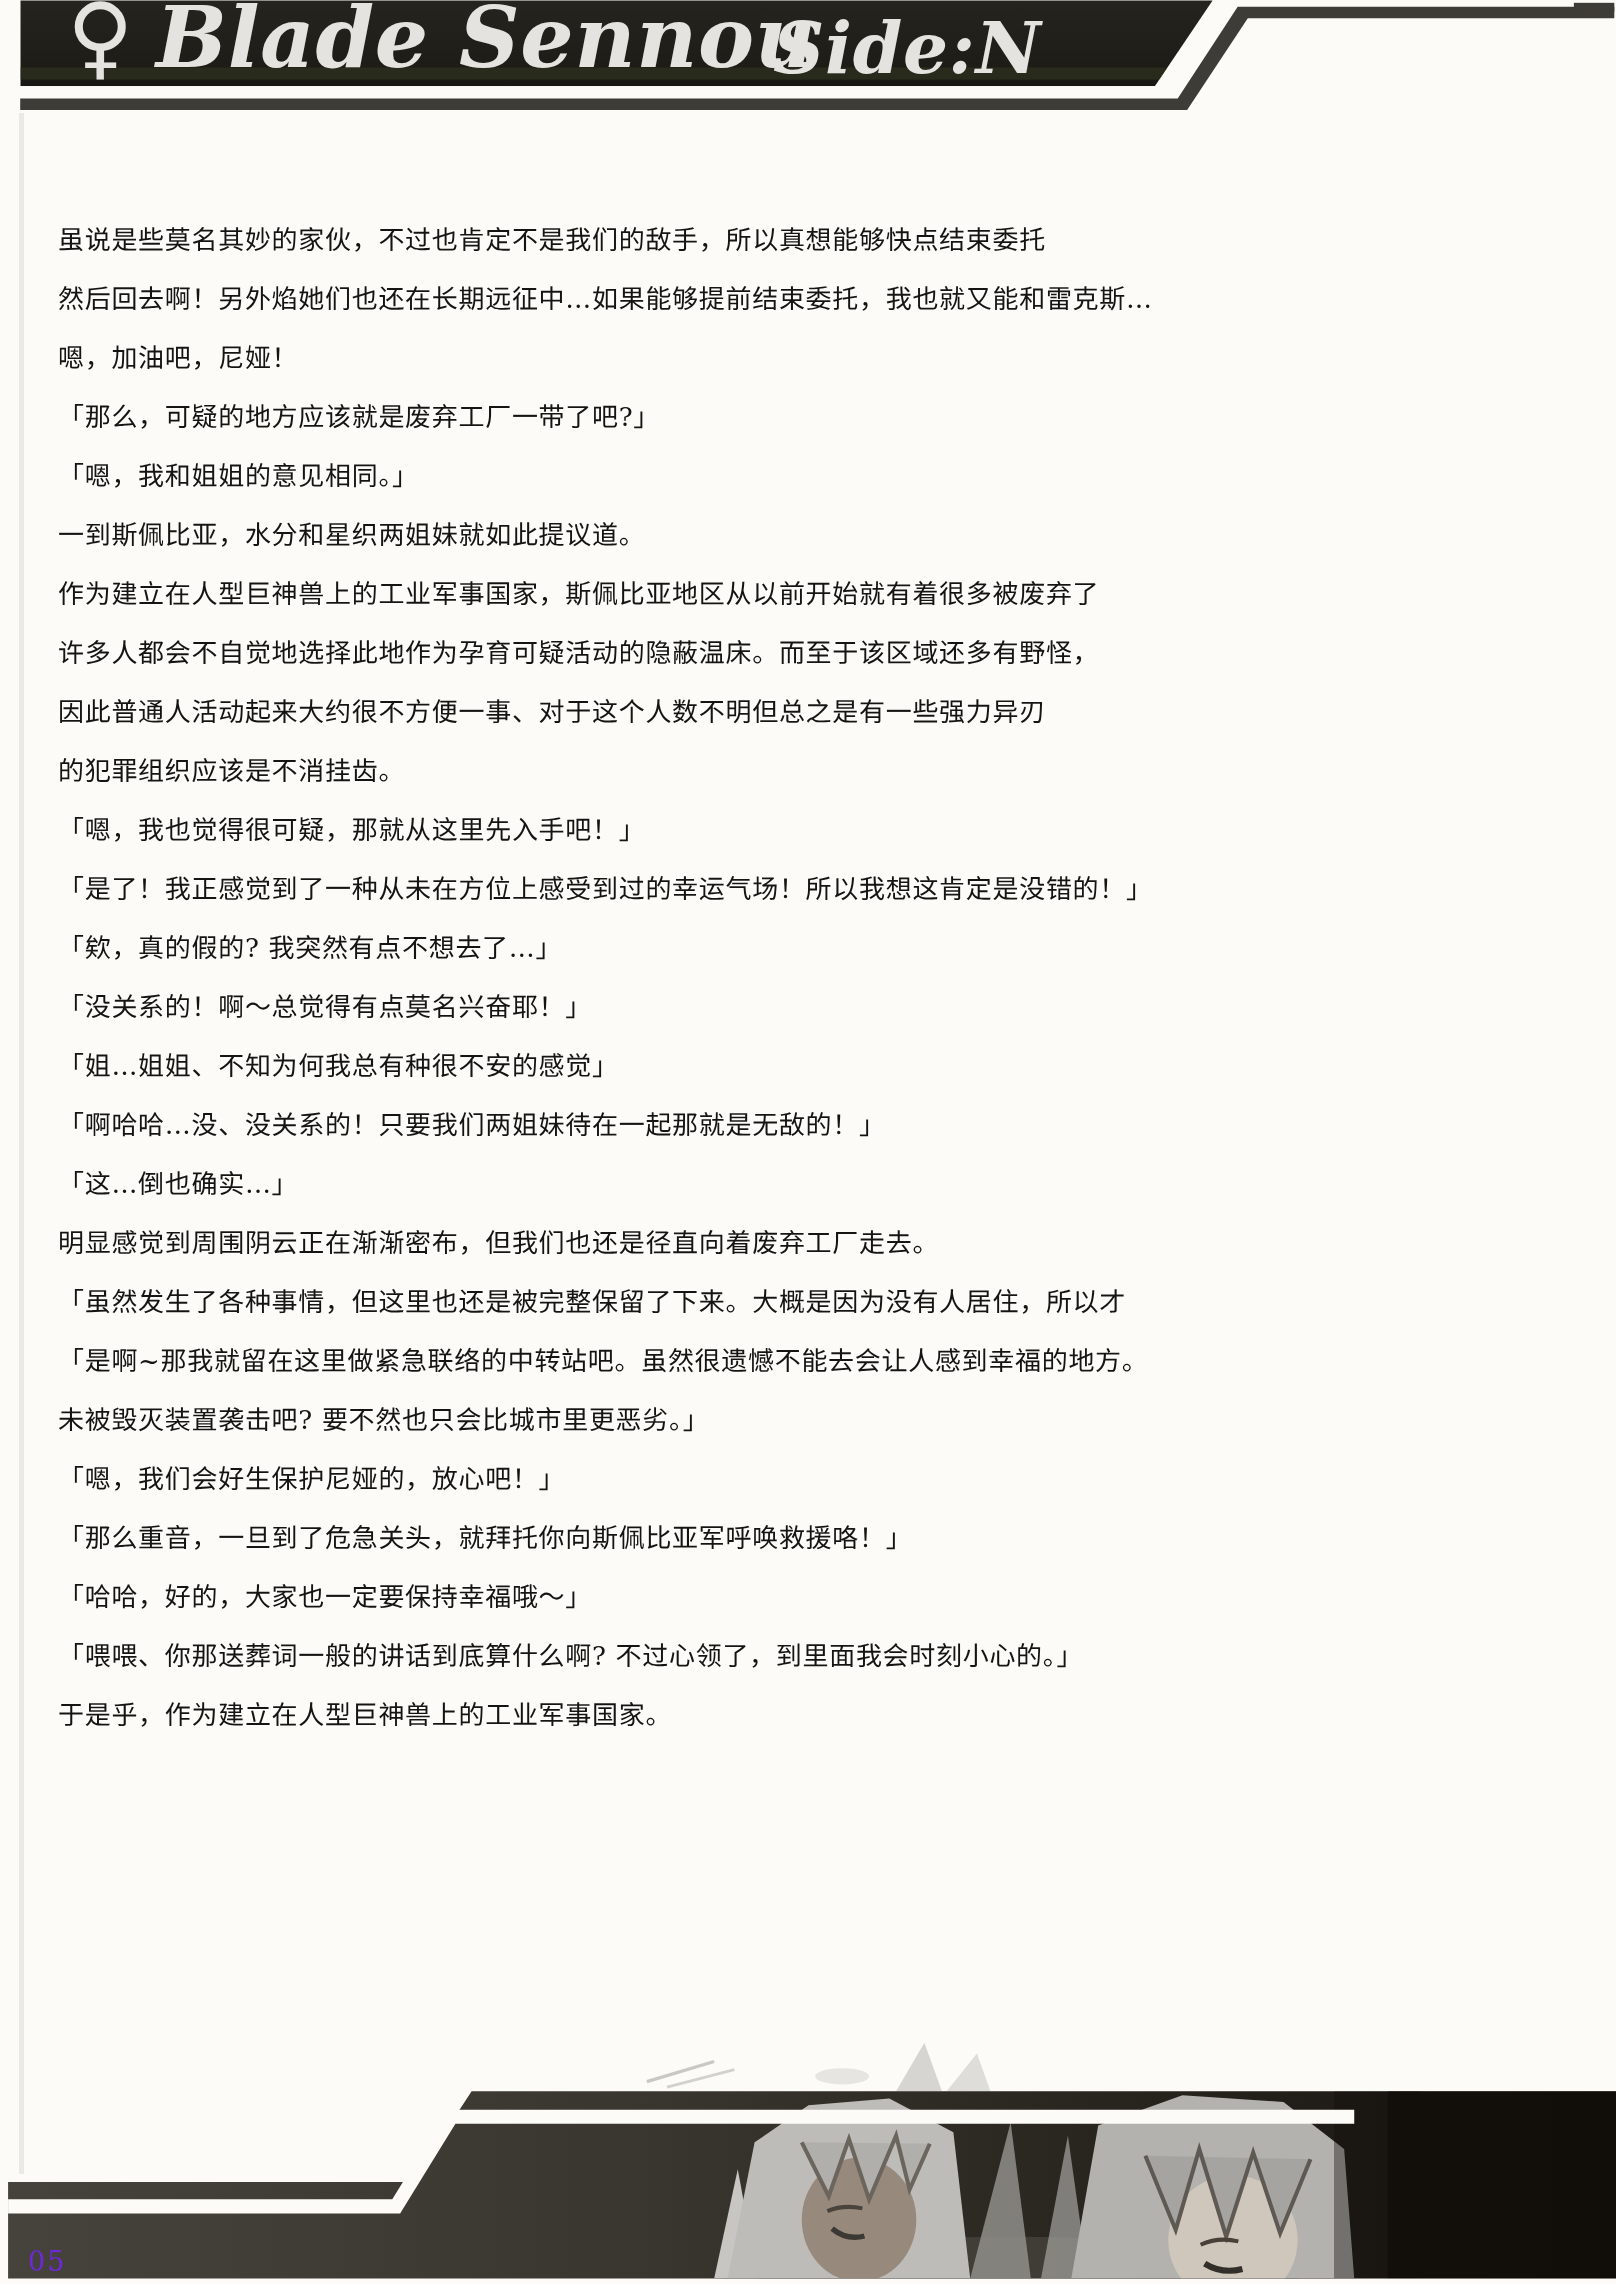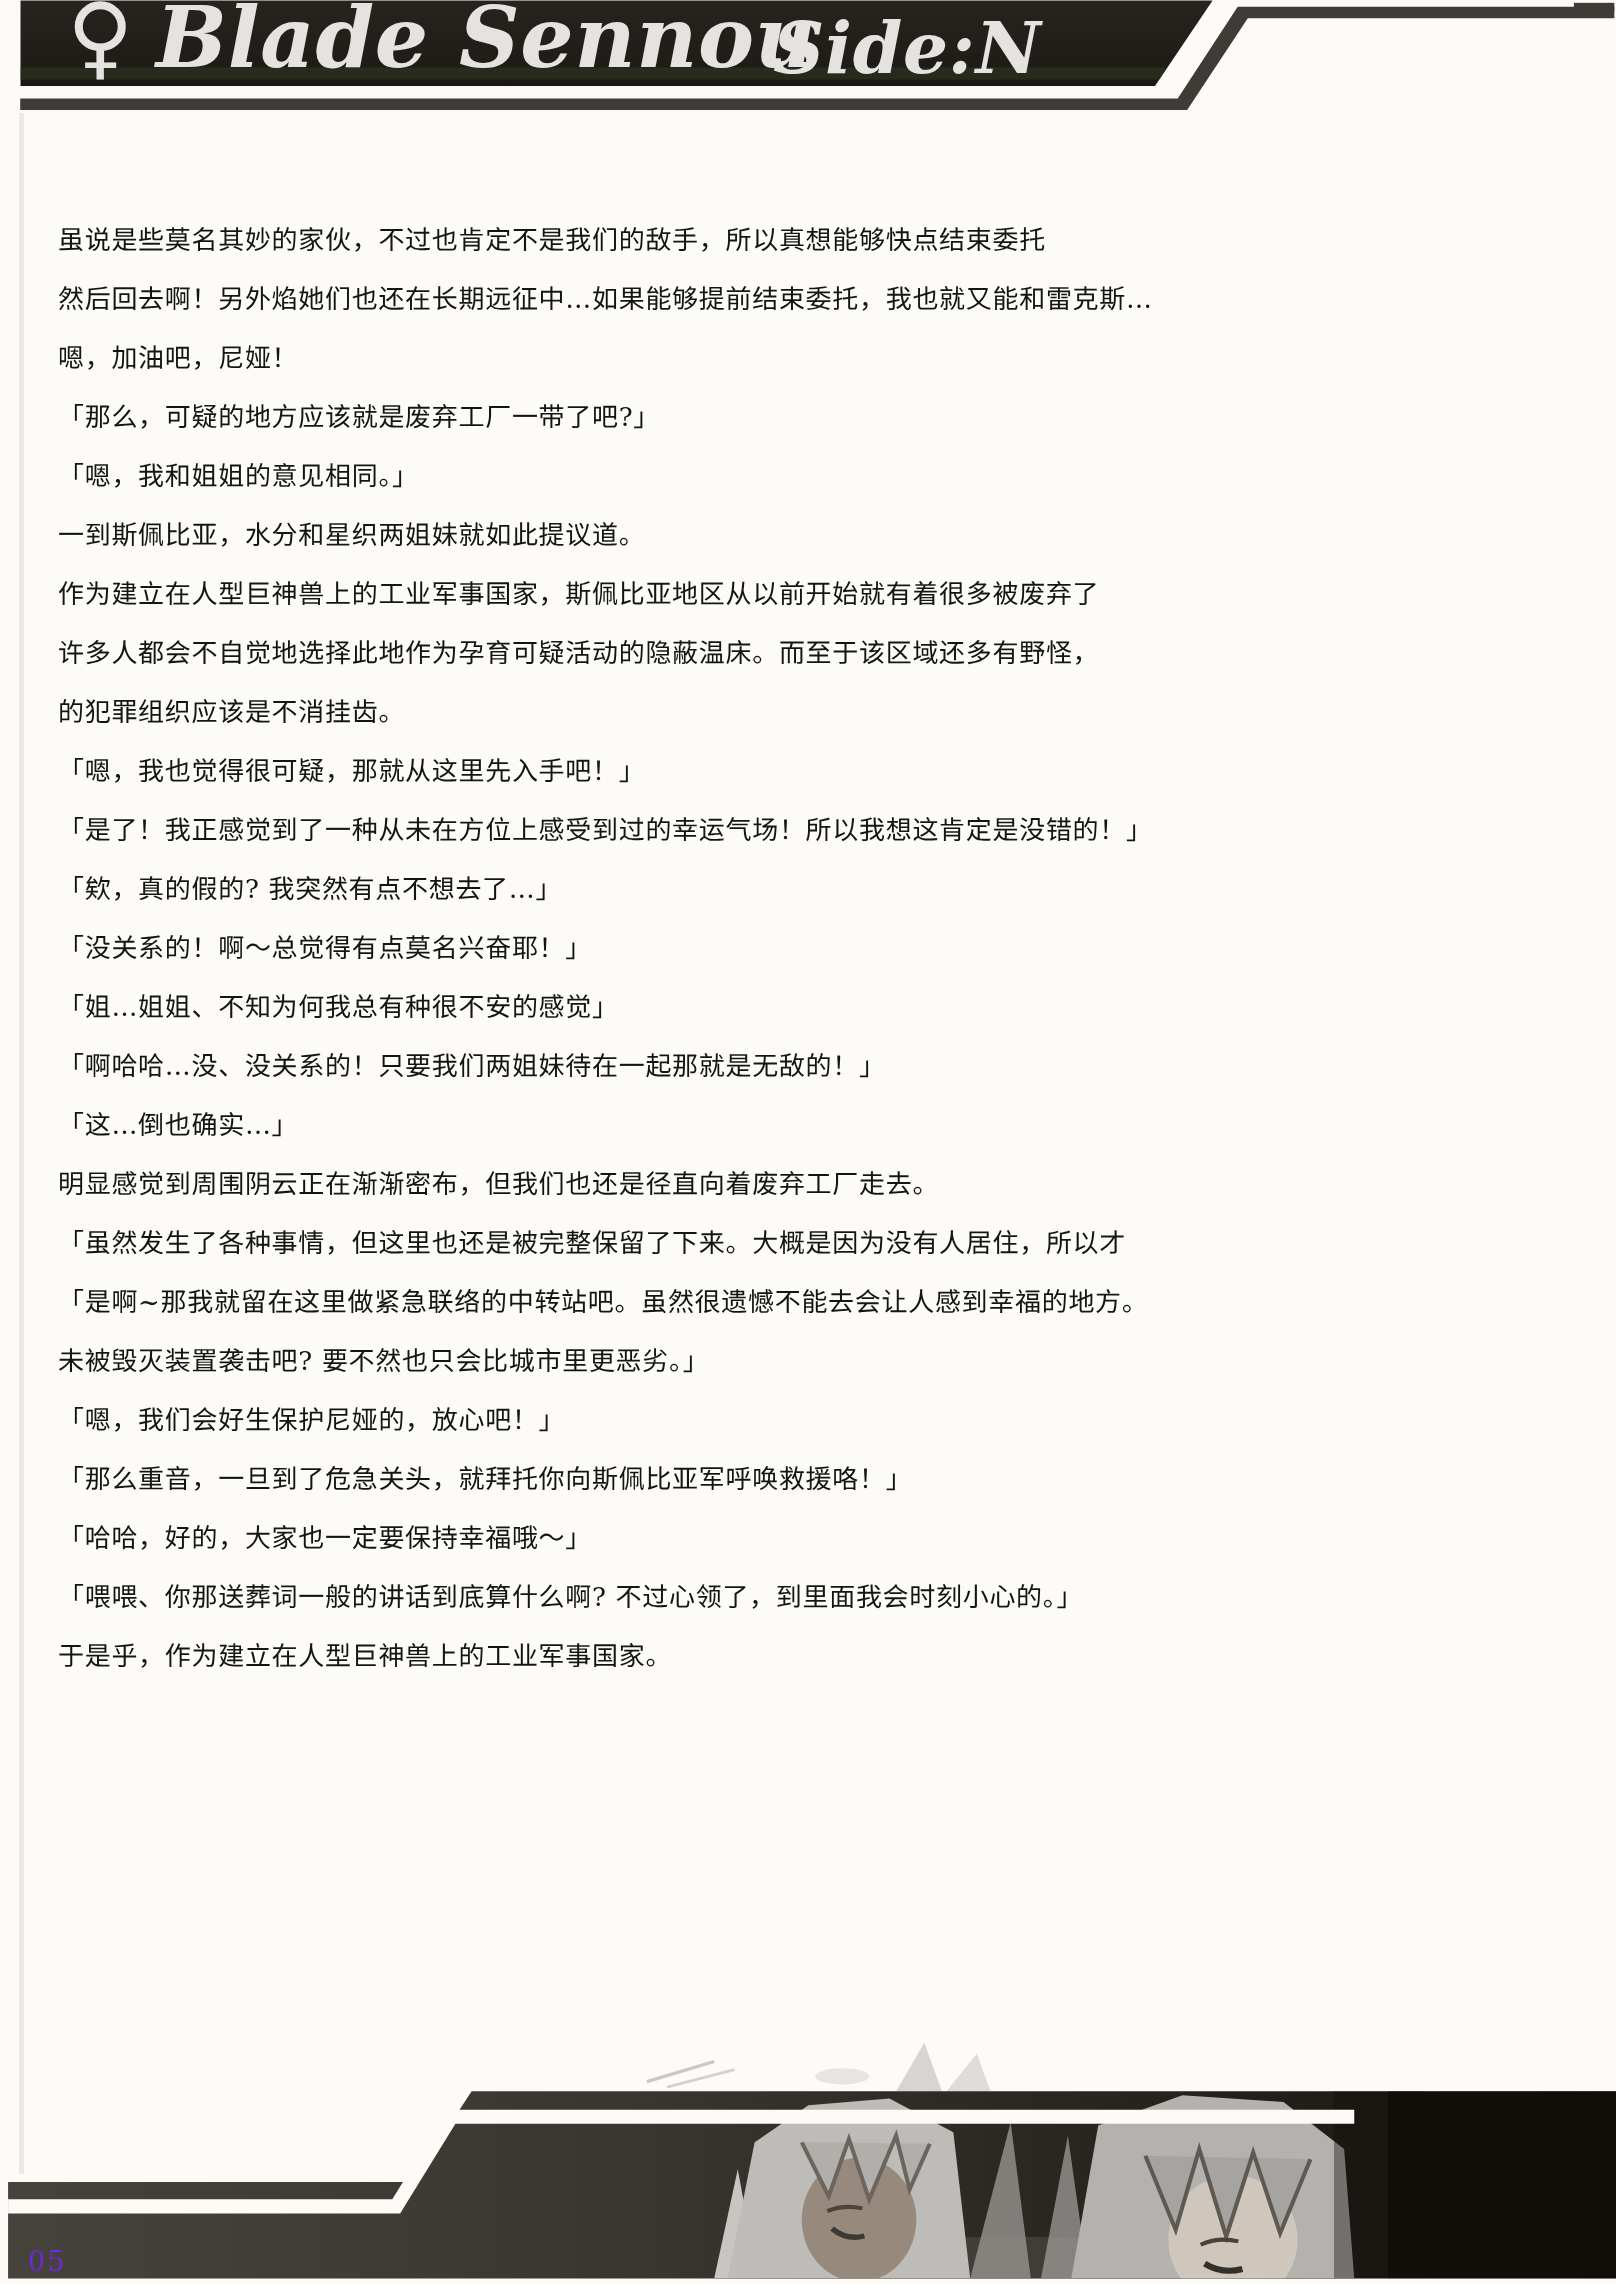--- a/index.html
+++ b/index.html
@@ -88,20 +88,21 @@
 
   <div class="story">
       <div class="line">虽说是些莫名其妙的家伙，不过也肯定不是我们的敌手，所以真想能够快点结束委托</div>
       <div class="line">然后回去啊！另外焰她们也还在长期远征中…如果能够提前结束委托，我也就又能和雷克斯…</div>
       <div class="line">嗯，加油吧，尼娅！</div>
       <div class="line">「那么，可疑的地方应该就是废弃工厂一带了吧?」</div>
       <div class="line">「嗯，我和姐姐的意见相同。」</div>
       <div class="line">一到斯佩比亚，水分和星织两姐妹就如此提议道。</div>
       <div class="line">作为建立在人型巨神兽上的工业军事国家，斯佩比亚地区从以前开始就有着很多被废弃了</div>
       <div class="line">许多人都会不自觉地选择此地作为孕育可疑活动的隐蔽温床。而至于该区域还多有野怪，</div>
+      <div class="line">因此普通人活动起来大约很不方便一事、对于这个人数不明但总之是有一些强力异刃</div>
       <div class="line">的犯罪组织应该是不消挂齿。</div>
       <div class="line">「嗯，我也觉得很可疑，那就从这里先入手吧！」</div>
       <div class="line">「是了！我正感觉到了一种从未在方位上感受到过的幸运气场！所以我想这肯定是没错的！」</div>
       <div class="line">「欸，真的假的? 我突然有点不想去了…」</div>
       <div class="line">「没关系的！啊～总觉得有点莫名兴奋耶！」</div>
       <div class="line">「姐…姐姐、不知为何我总有种很不安的感觉」</div>
       <div class="line">「啊哈哈…没、没关系的！只要我们两姐妹待在一起那就是无敌的！」</div>
       <div class="line">「这…倒也确实…」</div>
       <div class="line">明显感觉到周围阴云正在渐渐密布，但我们也还是径直向着废弃工厂走去。</div>
       <div class="line">「虽然发生了各种事情，但这里也还是被完整保留了下来。大概是因为没有人居住，所以才</div>

